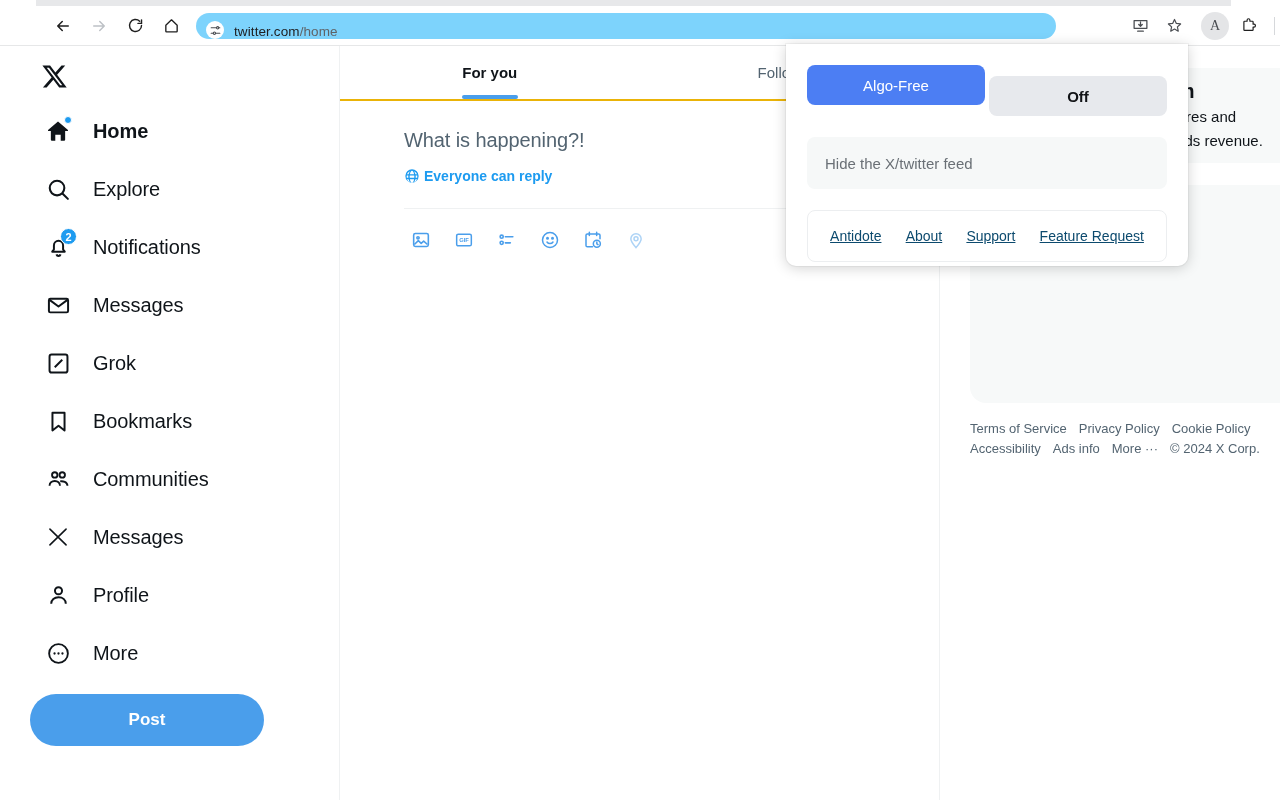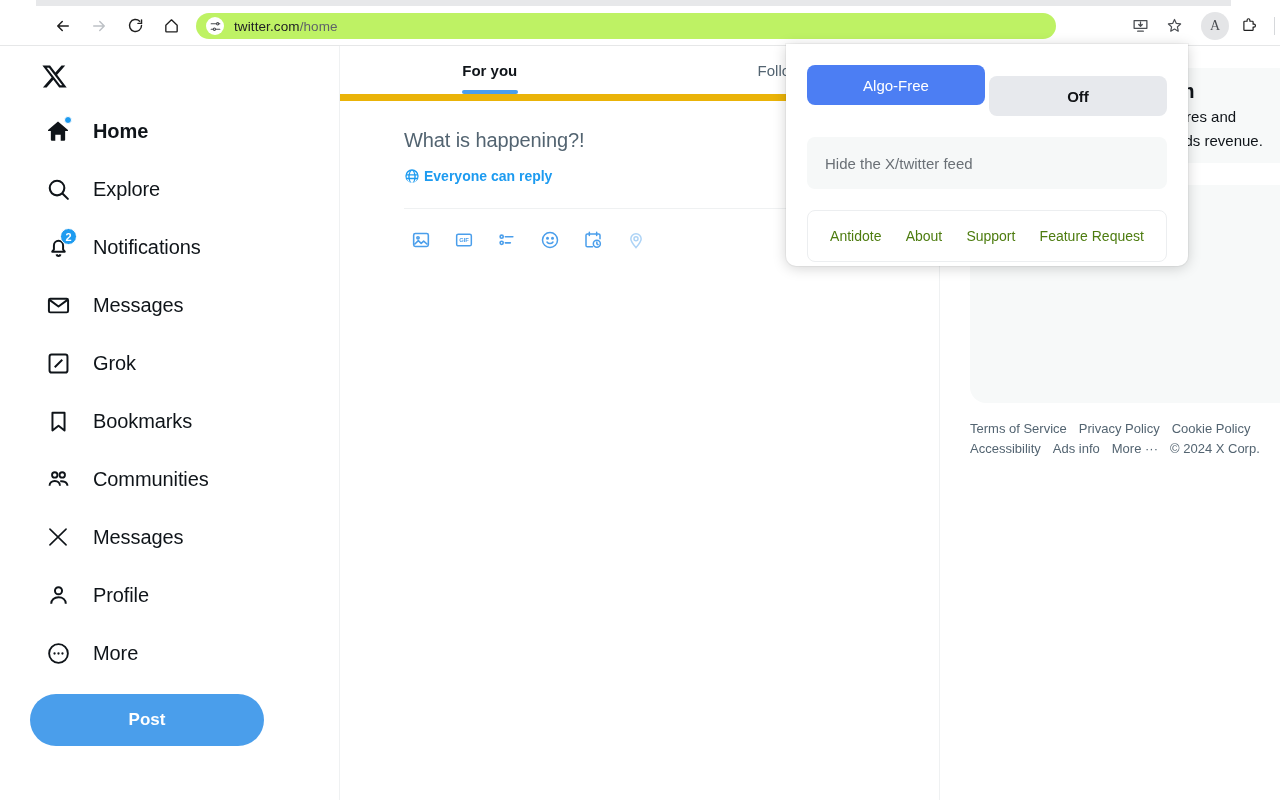--- a/index.html
+++ b/index.html
@@ -42,23 +42,23 @@
     width: 30px; height: 30px; margin-left: 6px;
     display: flex; align-items: center; justify-content: center;
     border-radius: 50%; cursor: pointer; flex: 0 0 auto;
   }
   .nav-btn:first-child { margin-left: 48px; }
   .nav-btn svg { display: block; }
 
   .omnibox {
     position: absolute; left: 196px; top: 7px;
     width: 860px; height: 26px;
-    background: #bef264;
+    background: #7dd3fc;
     border-radius: 13px;
-    display: flex; align-items: center;
+    display: flex; align-items: flex-end;
     padding: 0 10px;
     cursor: text;
   }
   .omnibox-icon {
     width: 18px; height: 18px; border-radius: 50%;
     background: #ffffff;
     display: flex; align-items: center; justify-content: center;
     flex: 0 0 auto; margin-right: 10px;
   }
   .omnibox-url {
@@ -151,21 +151,21 @@
   }
 
   
   .center {
     position: absolute; left: 340px; top: 0;
     width: 600px; height: 755px;
     border-right: 1px solid #eff1f2;
   }
   .tabs {
     height: 55px; display: flex;
-    border-bottom: 7px solid #eab308;
+    border-bottom: 2px solid #eab308;
   }
   .tab {
     flex: 1; display: flex; align-items: center; justify-content: center;
     cursor: pointer; position: relative;
     font-size: 15px; color: #536471;
   }
   .tab.active { color: #0f1419; font-weight: bold; }
   .tab.active::after {
     content: ""; position: absolute; bottom: 0;
     width: 56px; height: 4px; border-radius: 2px; background: #4a9eeb;
@@ -252,21 +252,21 @@
     font-size: 15px; color: #6a7076;
     cursor: pointer;
   }
   .popup-links {
     margin-top: 21px; height: 52px;
     background: #ffffff; border: 1px solid #eceef0; border-radius: 8px;
     display: flex; align-items: center; justify-content: space-around;
     padding: 0 10px;
   }
   .popup-links span {
-    font-size: 14px; color: #4d7c0f; cursor: pointer; white-space: nowrap;
+    font-size: 14px; color: #0c4a6e; cursor: pointer; white-space: nowrap; text-decoration: underline;
   }
 </style>
 </head>
 <body>
 
 <div class="browser-chrome">
   <div class="tabstrip-edge"></div>
 
   <div class="toolbar">
     <div class="nav-btn">

